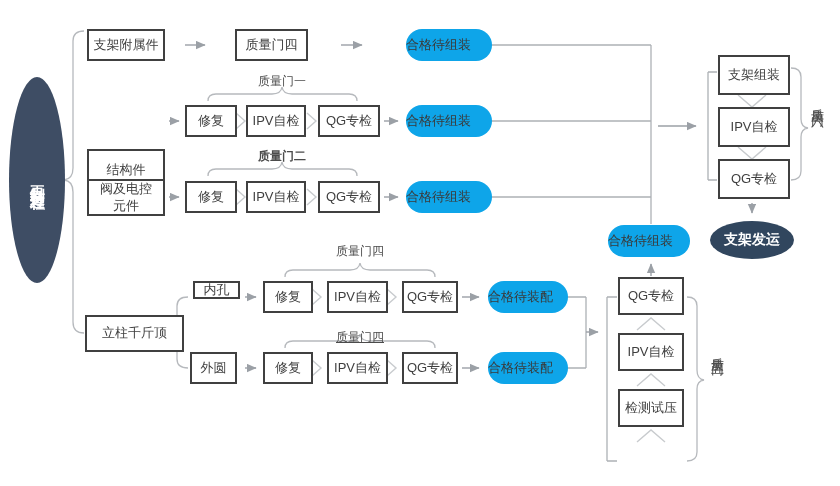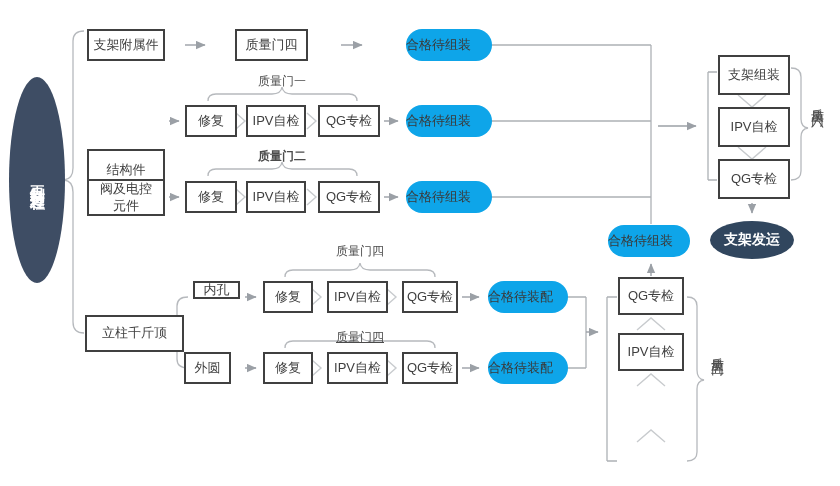--- a/index.html
+++ b/index.html
@@ -166,21 +166,21 @@
       <span>IPV自检</span>
     </div>
   <div class="box" style="left:402px;top:281px;width:56px;height:32px;">
       <span>QG专检</span>
     </div>
   <div class="pill" style="left:488px;top:281px;width:80px;height:32px;">
       <span>合格待装配</span>
     </div>
   <div class="gate-label" style="left:360px;top:243px;">质量门四</div>
 
-  <div class="box" style="left:184px;top:352px;width:47px;height:32px;">
+  <div class="box" style="left:190px;top:352px;width:47px;height:32px;">
       <span>外圆</span>
     </div>
   <div class="box" style="left:263px;top:352px;width:50px;height:32px;">
       <span>修复</span>
     </div>
   <div class="box" style="left:327px;top:352px;width:61px;height:32px;">
       <span>IPV自检</span>
     </div>
   <div class="box" style="left:402px;top:352px;width:56px;height:32px;">
       <span>QG专检</span>
@@ -188,20 +188,23 @@
   <div class="pill" style="left:488px;top:352px;width:80px;height:32px;">
       <span>合格待装配</span>
     </div>
   <div class="gate-label" style="left:360px;top:329px;text-decoration:underline;">质量门四</div>
 
   <div class="box" style="left:618px;top:277px;width:66px;height:38px;">
       <span>QG专检</span>
     </div>
   <div class="box" style="left:618px;top:333px;width:66px;height:38px;">
       <span>IPV自检</span>
+    </div>
+  <div class="box" style="left:618px;top:389px;width:66px;height:38px;">
+      <span>检测试压</span>
     </div>
   <div class="pill" style="left:608px;top:225px;width:82px;height:32px;">
       <span>合格待组装</span>
     </div>
   <div class="vgate-label" style="left:708px;top:347px;">质量门五</div>
 
   <div class="box" style="left:718px;top:55px;width:72px;height:40px;">
       <span>支架组装</span>
     </div>
   <div class="box" style="left:718px;top:107px;width:72px;height:40px;">

